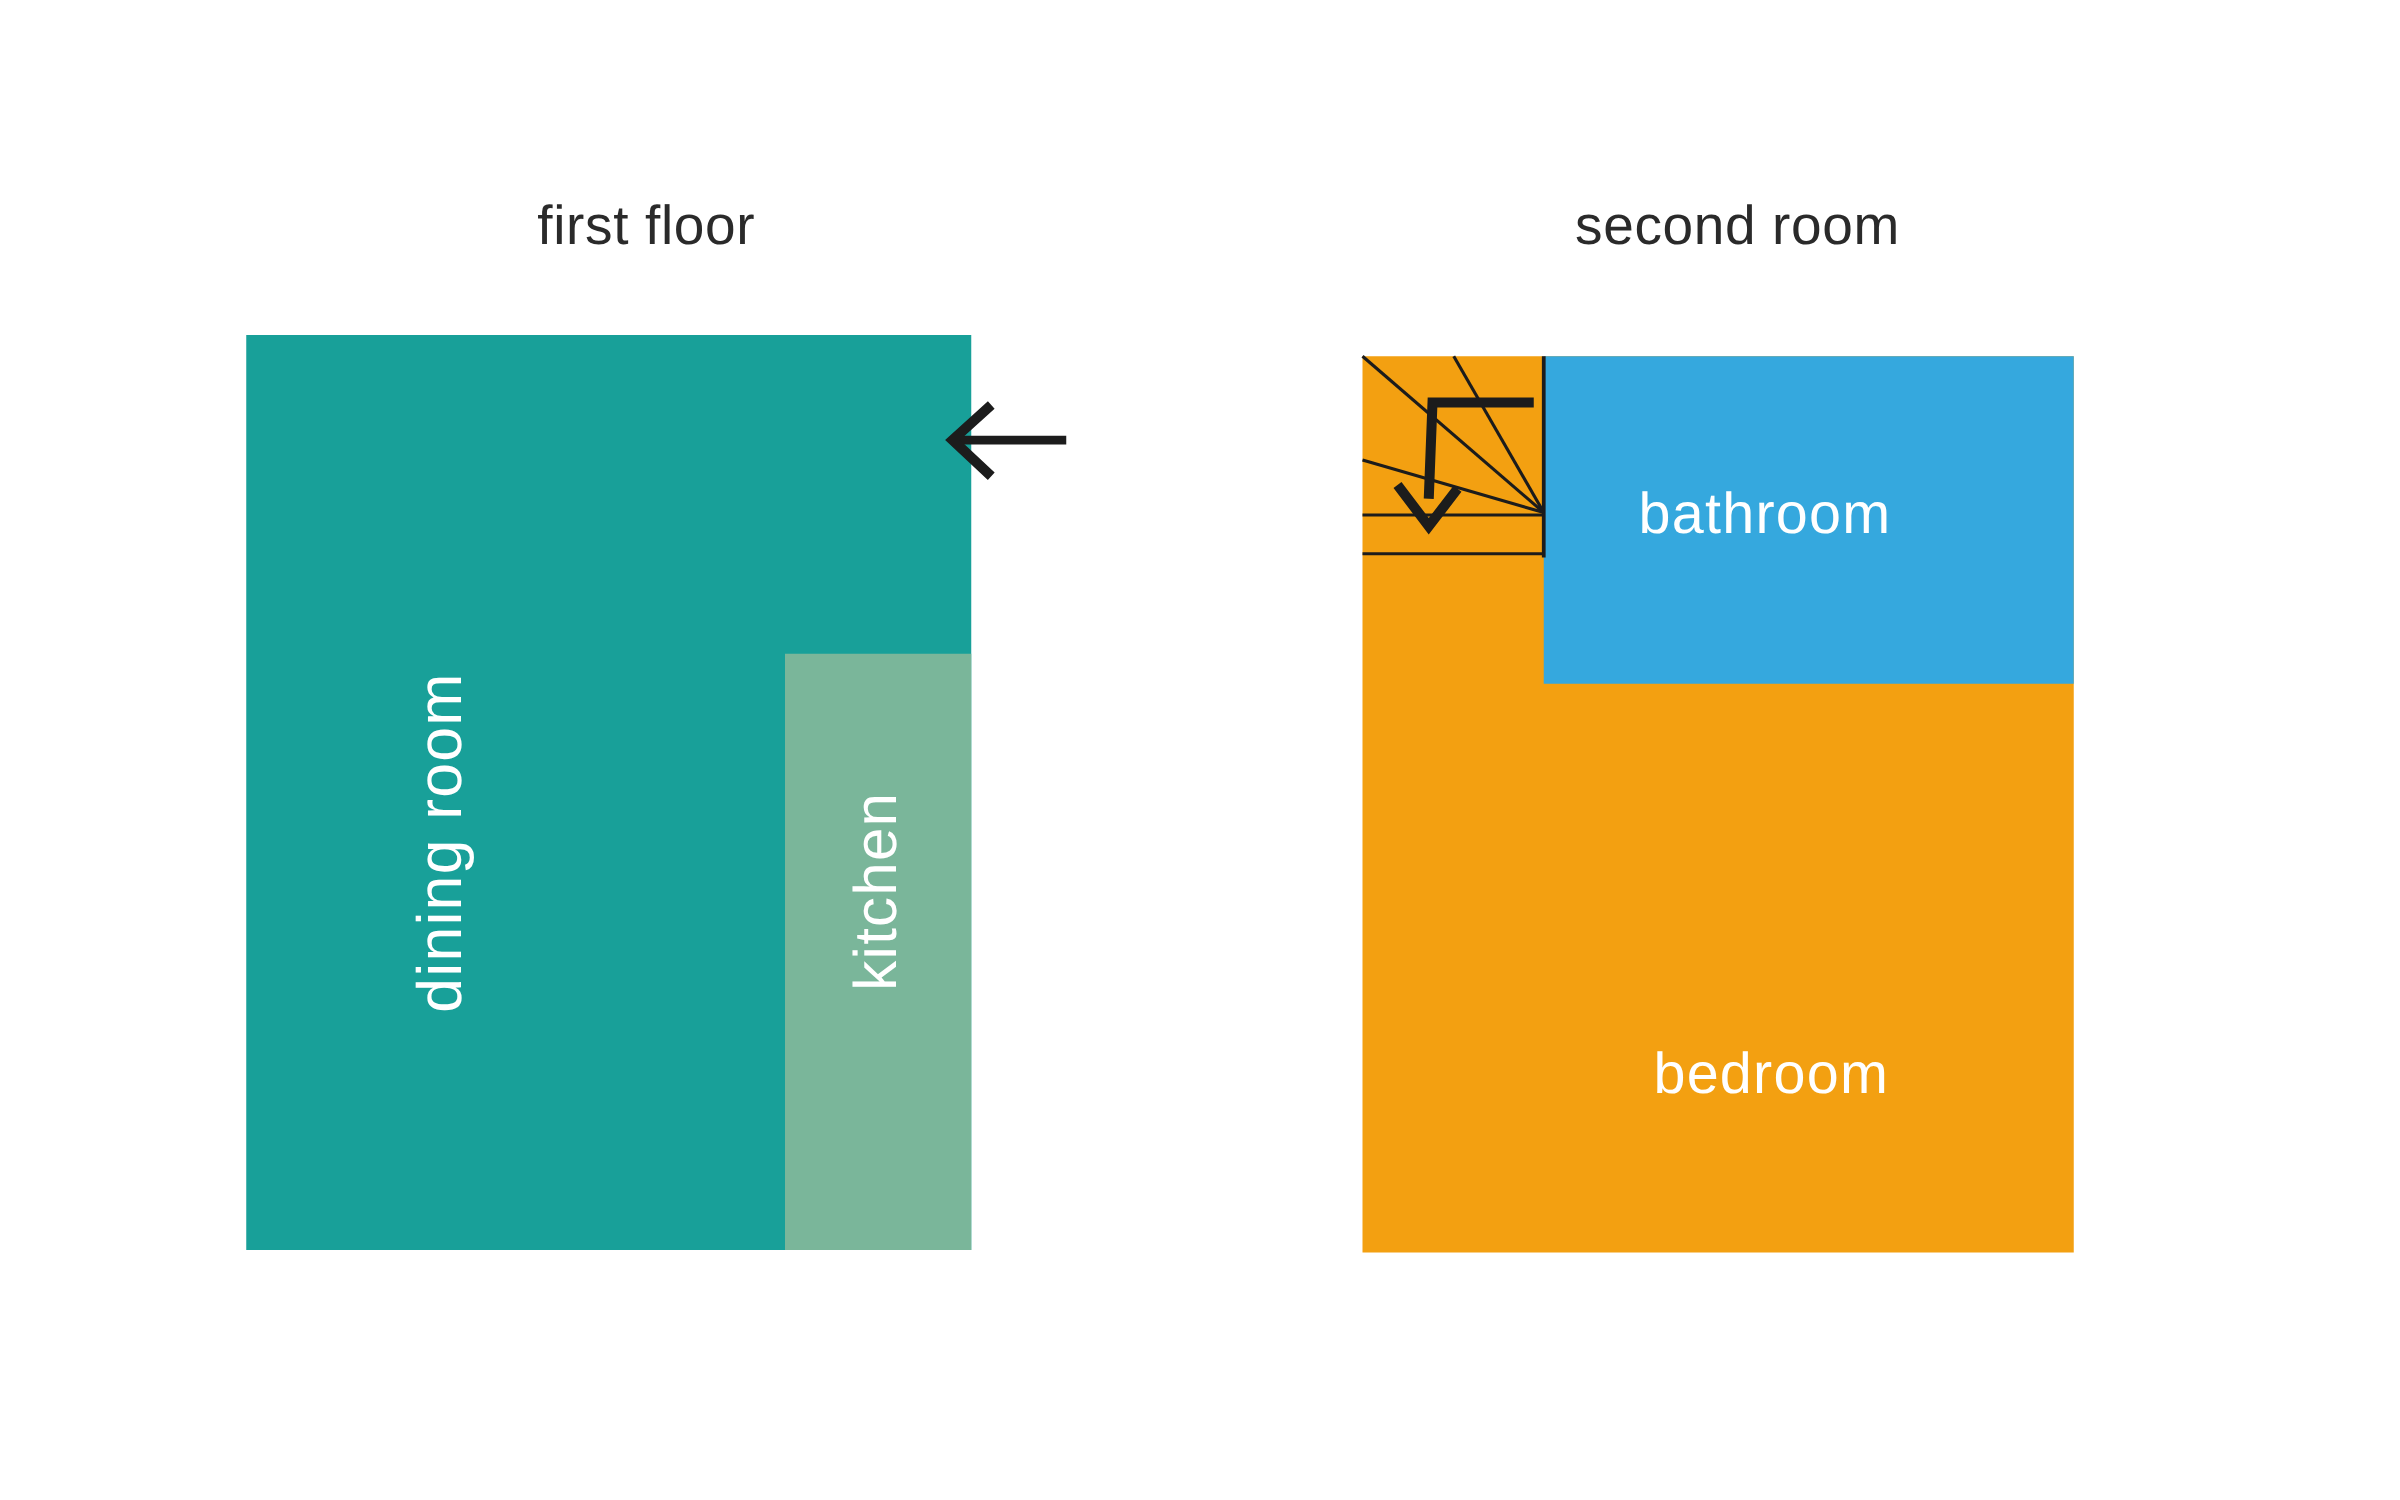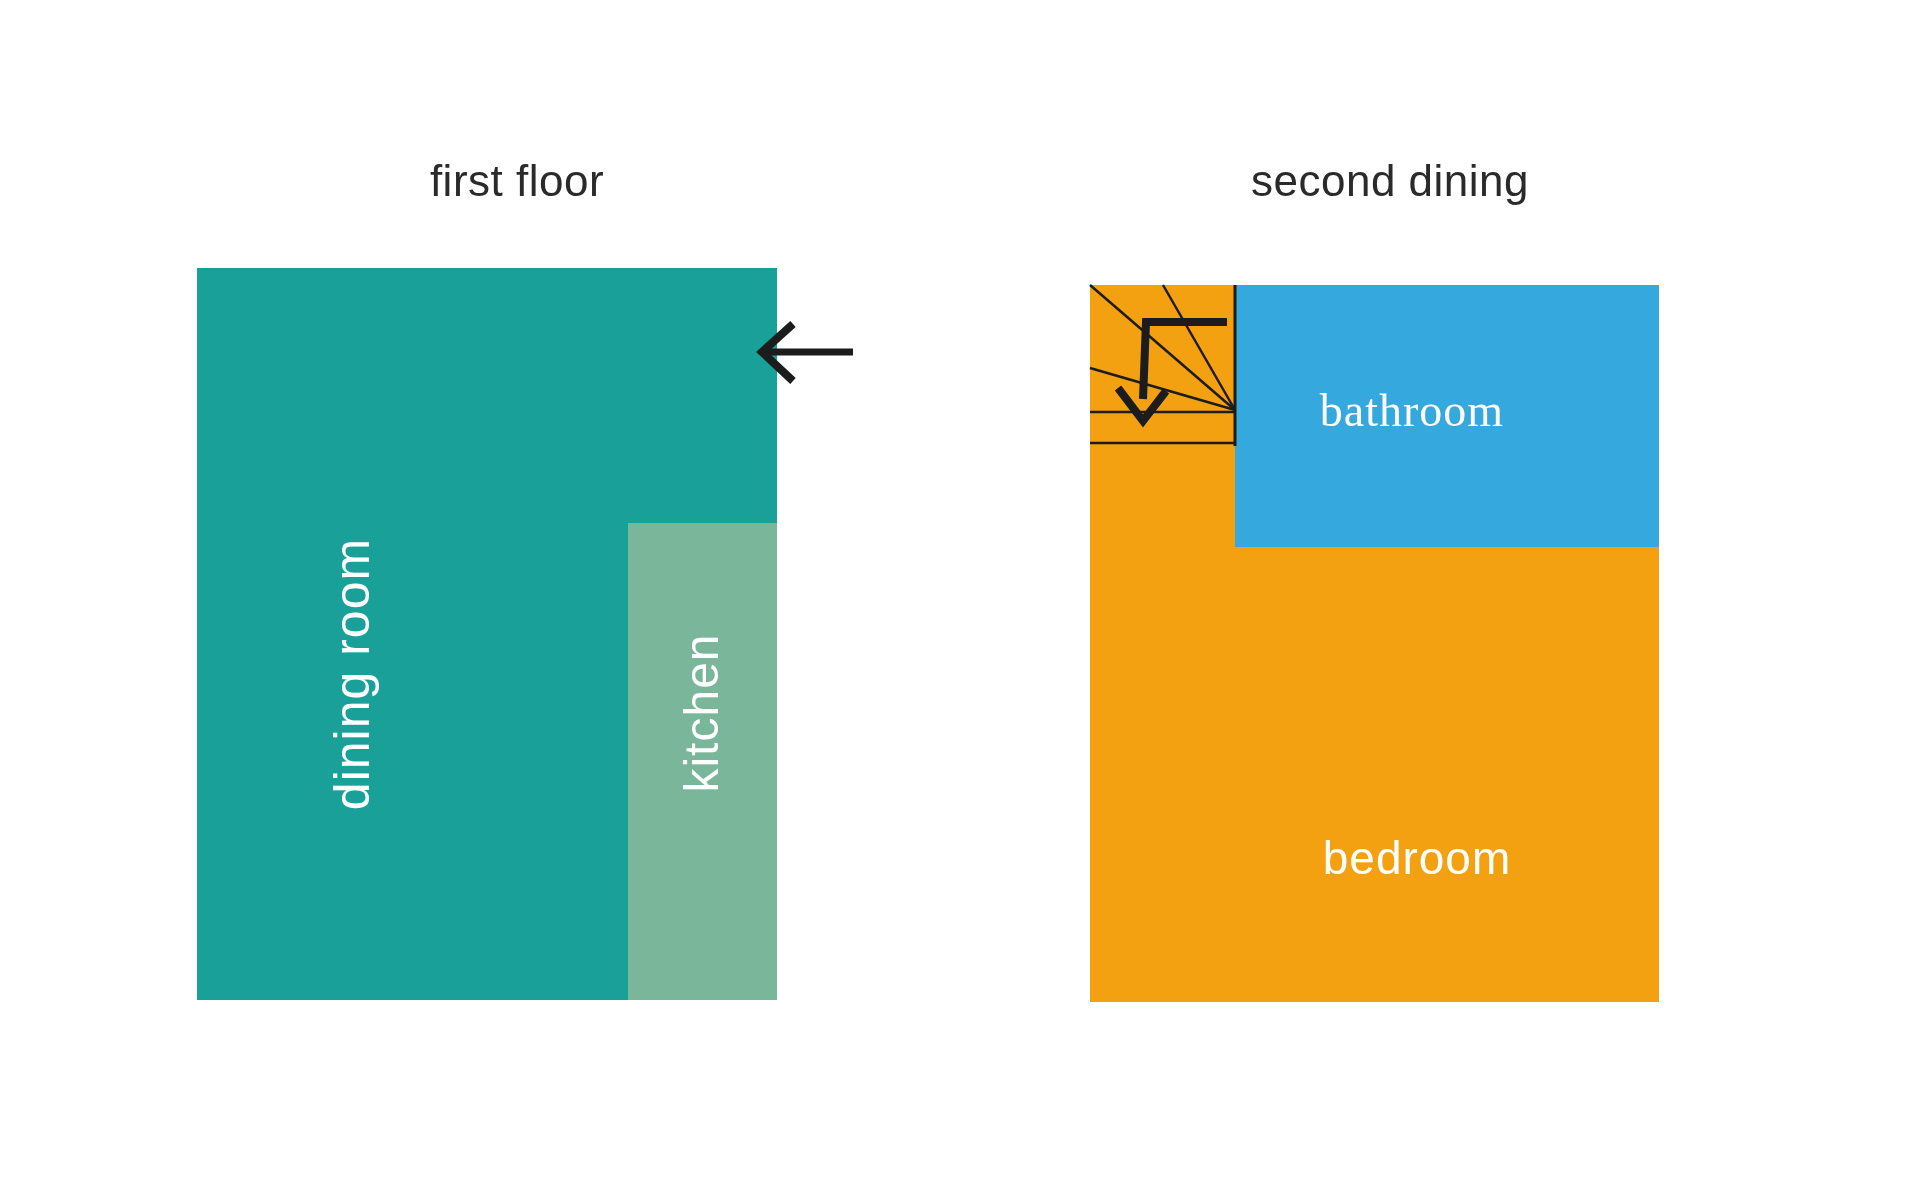--- a/index.html
+++ b/index.html
@@ -62,35 +62,35 @@
   }
   .overlay line, .overlay path { stroke: currentColor; }
 </style>
 </head>
 <body>
 
 <div class="canvas">
 
   <div class="title title-first">first floor</div>
 
-  <div class="title title-second">second dining</div>
+  <div class="title title-second">second room</div>
 
   <div class="room room-dining" style="background-color: rgb(24, 160, 153);">
     <span class="room-label vlabel label-dining">dining room</span>
   </div>
 
   <div class="room room-kitchen" style="background-color: rgb(122, 182, 154);">
     <span class="room-label vlabel label-kitchen">kitchen</span>
   </div>
 
   <div class="room room-bedroom" style="background-color: rgb(243, 160, 17); text-decoration: underline;">
     <span class="room-label hlabel label-bedroom">bedroom</span>
   </div>
 
-  <div class="room room-bathroom" style="background-color: rgb(53, 168, 222); font-family: Liberation Serif, serif;">
+  <div class="room room-bathroom" style="background-color: rgb(53, 168, 222);">
     <span class="room-label hlabel label-bathroom">bathroom</span>
   </div>
 
   <svg class="overlay" viewBox="0 0 1920 1200">
 
     <g>
       <line x1="853" y1="352" x2="764" y2="352" stroke-width="7"></line>
       <path d="M793 324 L762 352 L793 381" fill="none" stroke-width="8"></path>
     </g>
 

